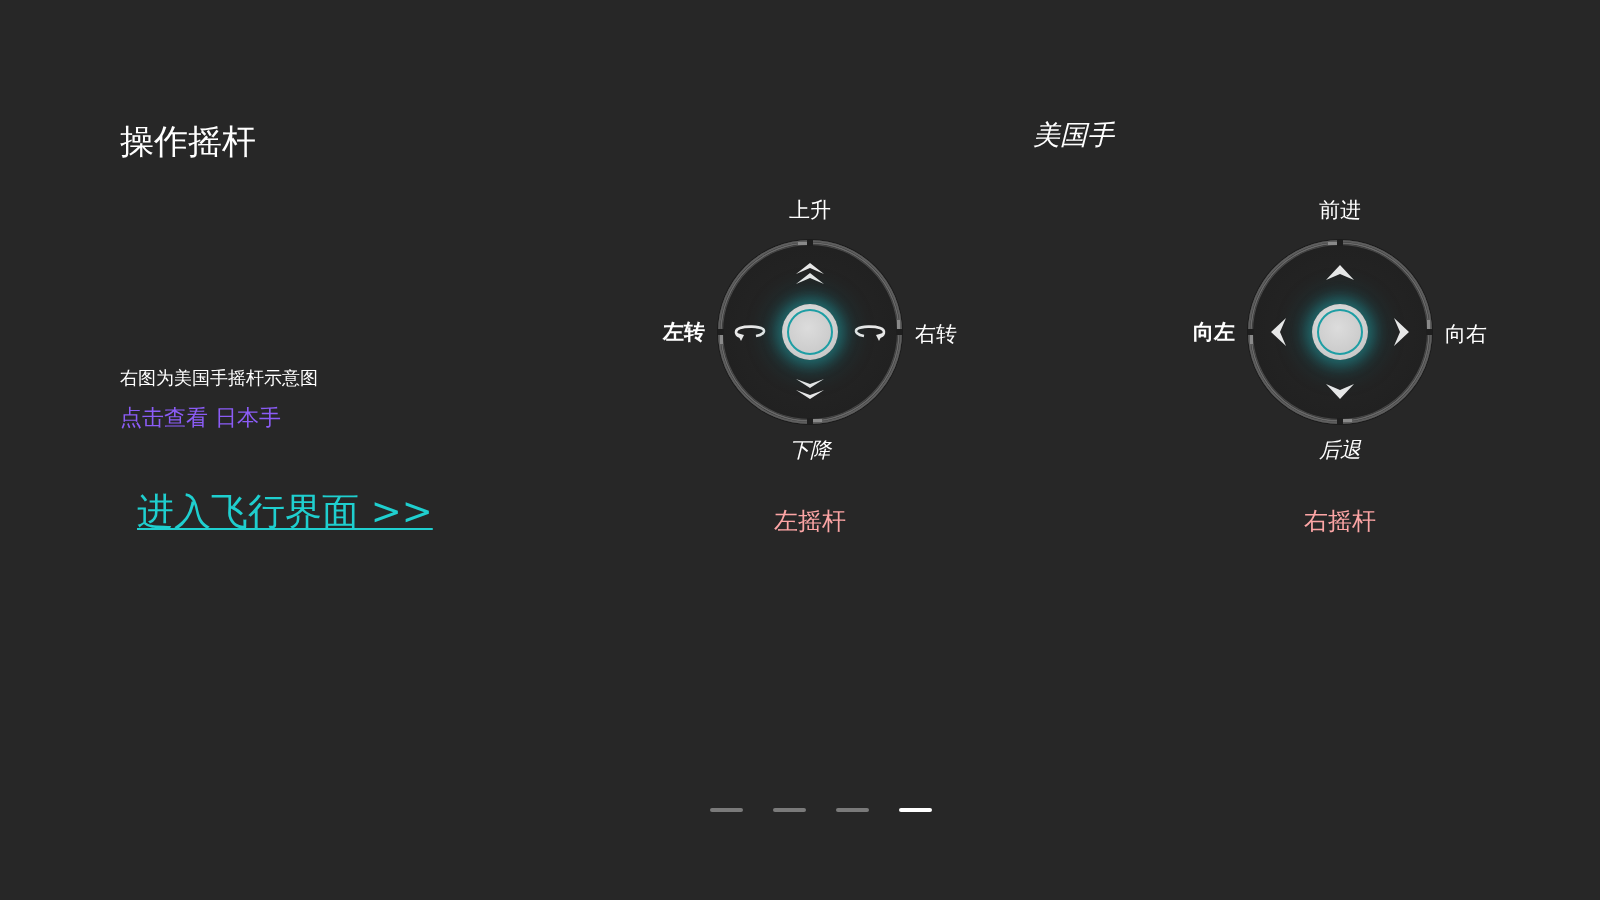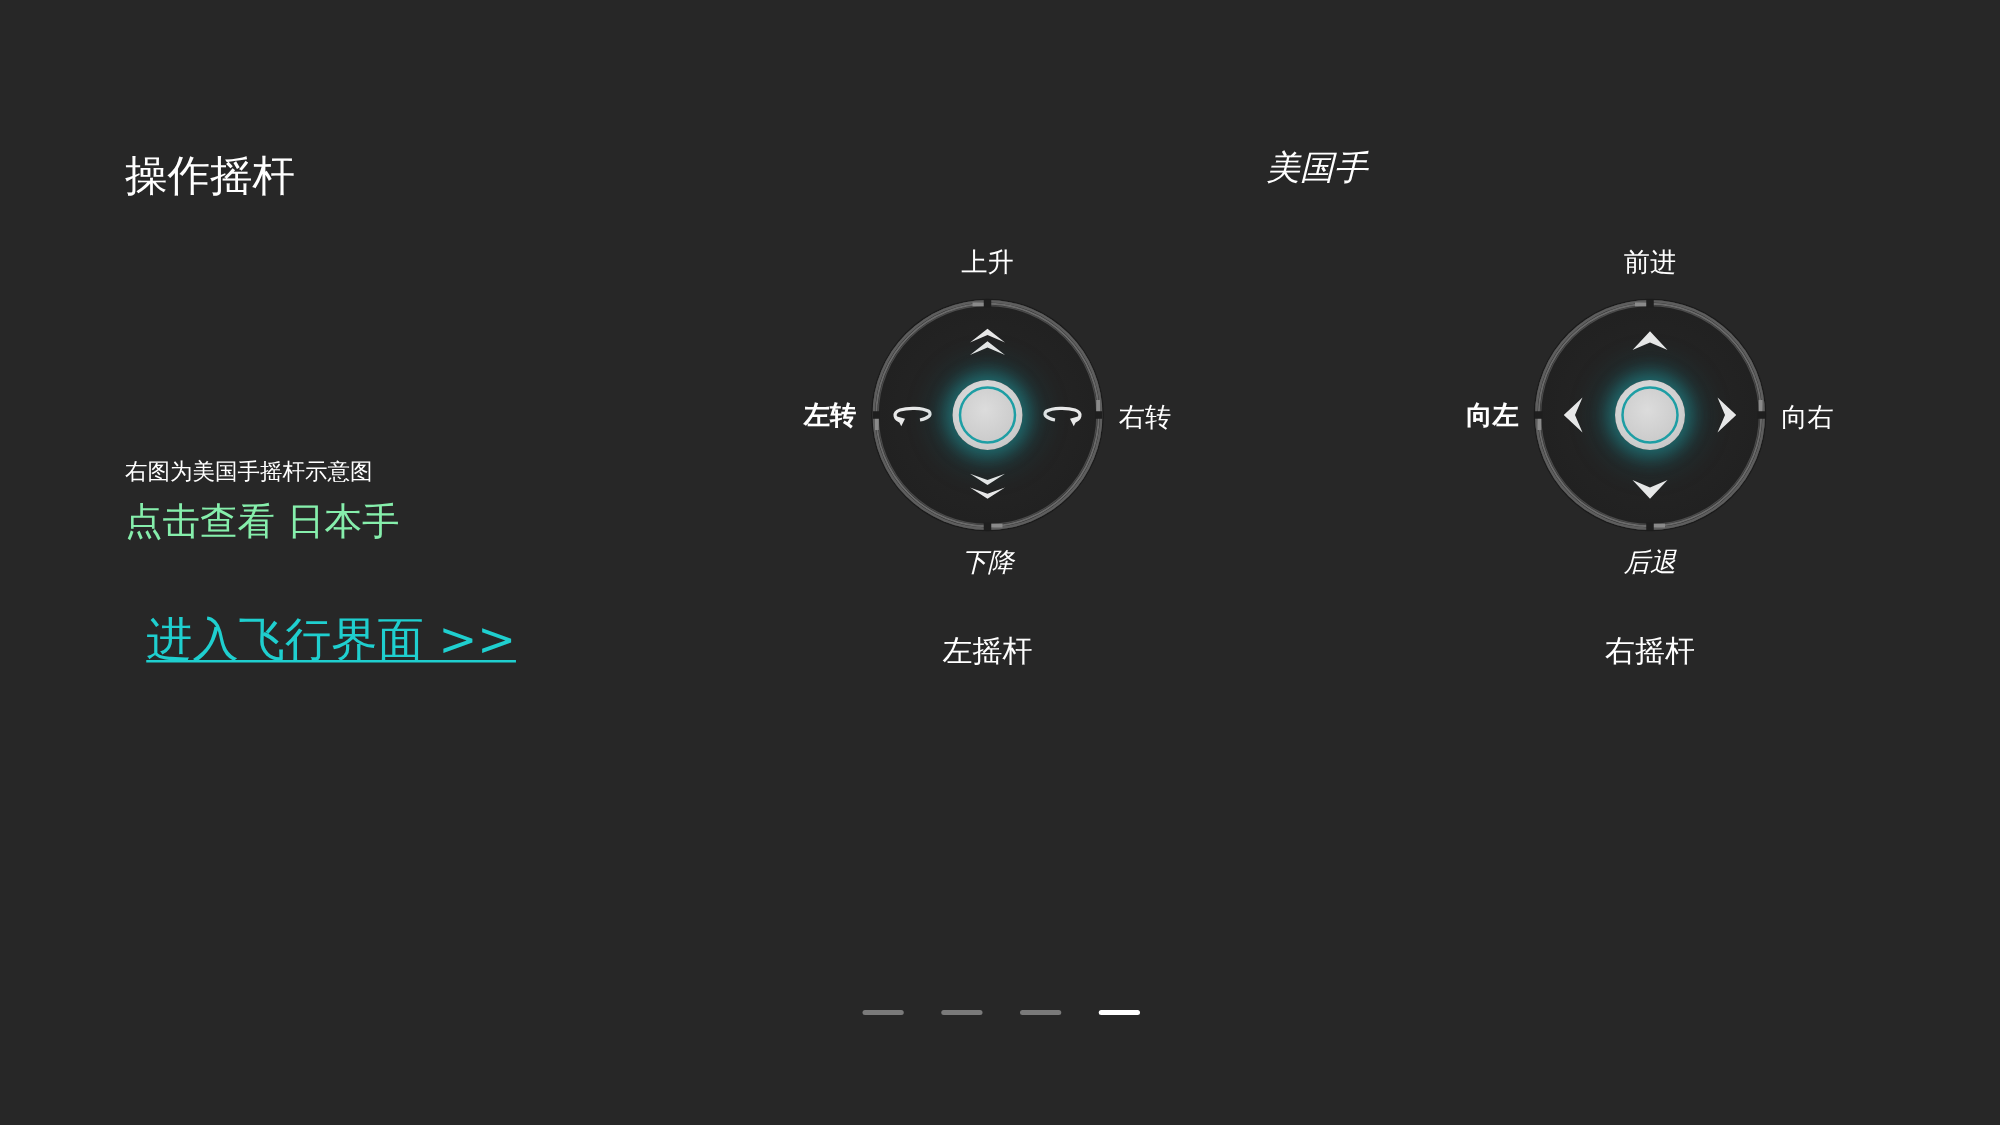--- a/index.html
+++ b/index.html
@@ -3,38 +3,38 @@
   <meta charset="utf-8">
   <style>
     html, body {
       margin: 0; padding: 0;
       width: 1600px; height: 900px;
       background: #272727;
       overflow: hidden;
       font-family: "DejaVu Sans", "Liberation Sans", sans-serif;
       color: #ffffff;
     }
-    .page { position: relative; width: 1518px; height: 900px; }
+    .page { position: relative; width: 1518px; height: 900px; margin-left: 20px; }
 
     
     .title {
       position: absolute; left: 100px; top: 120px;
       font-size: 34px; line-height: 42px; color: #fff;
     }
     .desc {
       position: absolute; left: 100px; top: 207px; width: 400px;
       font-size: 26px; line-height: 32px; color: #fff;
     }
     .note {
       position: absolute; left: 100px; top: 362px;
       font-size: 18px; line-height: 32px; color: #fff;
     }
     .view-link {
       position: absolute; left: 100px; top: 402px;
-      font-size: 30px; line-height: 32px; color: #86efac; cursor: pointer; text-align: right;
+      font-size: 22px; line-height: 32px; color: #8b5cf6; cursor: pointer; text-align: right;
     }
     .enter-link {
       position: absolute; left: 117px; top: 490px;
       font-size: 37px; line-height: 44px; color: #1fcfcf;
       text-decoration: underline; text-underline-offset: 4px;
       text-decoration-thickness: 2px; cursor: pointer;
     }
 
     
     .mode-title {
@@ -51,21 +51,21 @@
       position: absolute; font-size: 21px; line-height: 26px; color: #fff;
       white-space: nowrap;
     }
     .lbl-top { left: 200px; top: 7px; transform: translateX(-50%); }
     .lbl-bottom { left: 200px; top: 247px; transform: translateX(-50%); font-style: italic; }
     .lbl-left { right: 305px; top: 129px; font-weight: bold; }
     .lbl-right { left: 305px; top: 131px; }
 
     .stick-name {
       position: absolute; left: 200px; top: 316px; transform: translateX(-50%);
-      font-size: 24px; line-height: 30px; color: #ffffff; white-space: nowrap;
+      font-size: 24px; line-height: 30px; color: #fca5a5; white-space: nowrap;
     }
 
     .pad {
       position: absolute; left: 108px; top: 50px; width: 184px; height: 184px;
       border-radius: 50%;
       background: radial-gradient(circle at 50% 50%, #1f2a2c 0%, #232323 45%, #1e1e1e 100%);
       box-shadow: inset 0 0 0 2px #5e5e5e, inset 0 0 0 4px #2a2a2a, inset 0 0 0 5px #4a4a4a, 0 0 0 1px #1b1b1b;
     }
     .pad svg.ring { position: absolute; left: 0; top: 0; }
     .knob {

